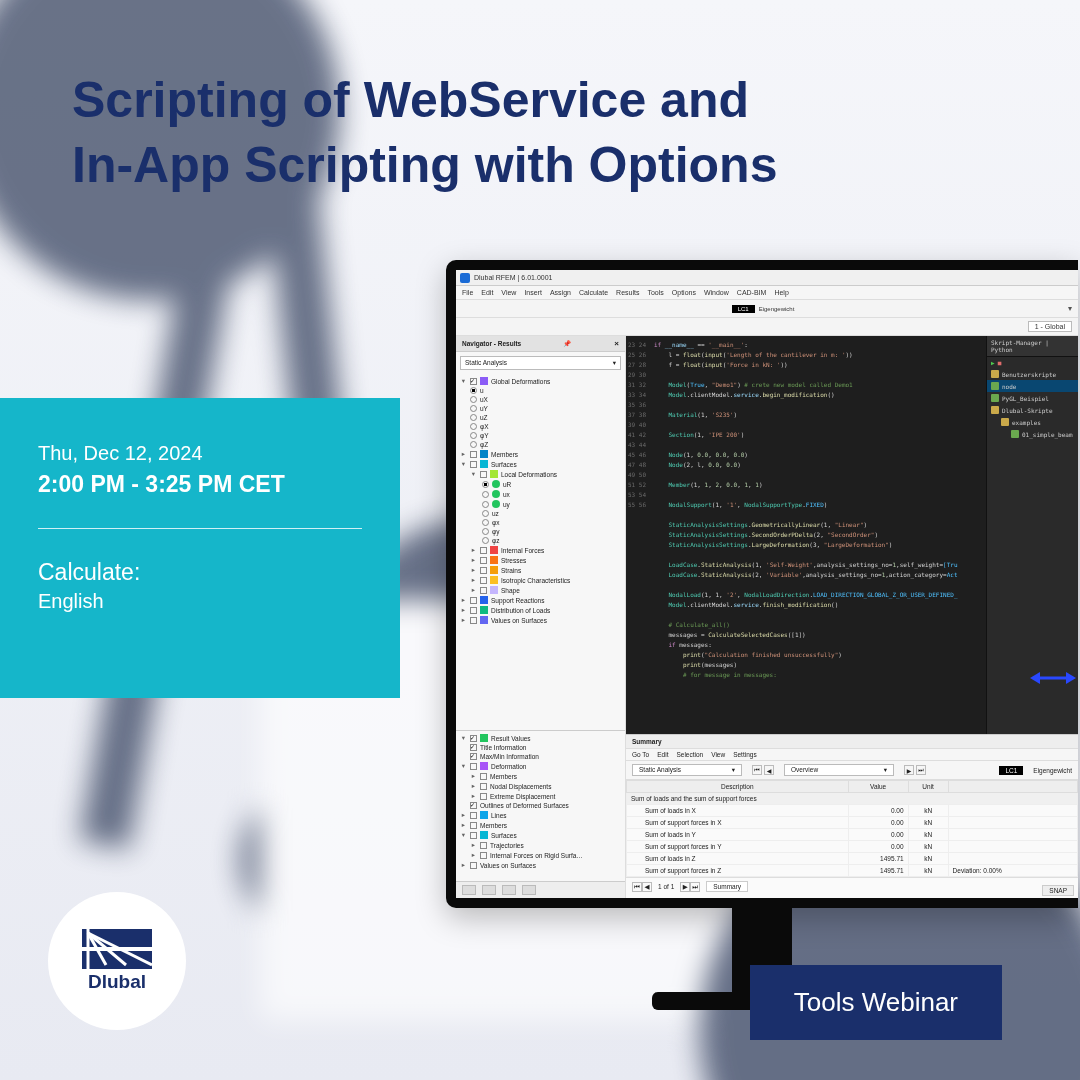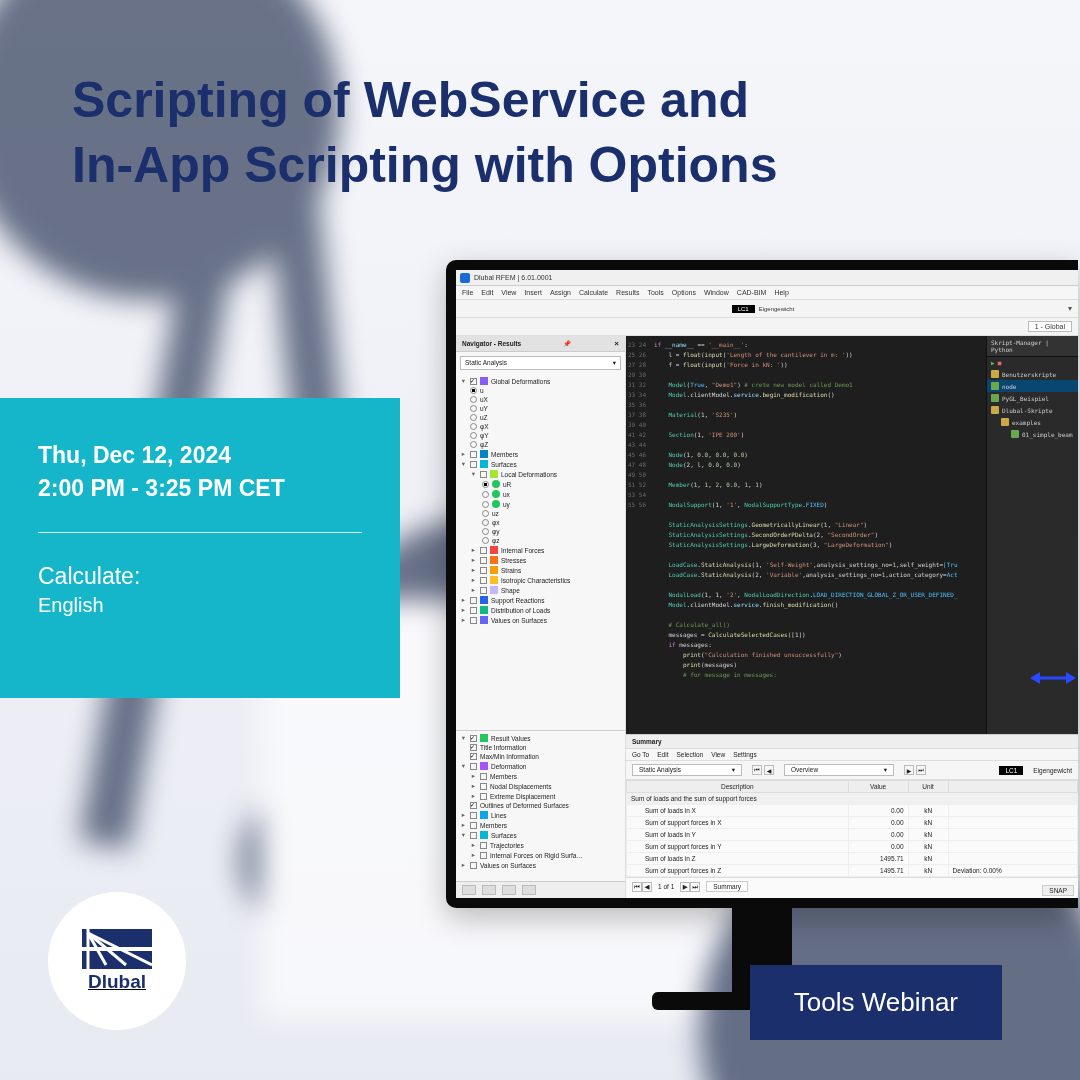--- a/index.html
+++ b/index.html
@@ -41,35 +41,34 @@
     position: absolute;
     top: 398px;
     left: 0;
     width: 400px;
     height: 300px;
     background: #15b6ca;
     color: #ffffff;
     padding: 44px 38px;
     z-index: 5;
   }
-  .info-card .date { font-size: 23px; font-weight: 700; }
+  .info-card .date { font-size: 20px; font-weight: 400; }
   .info-card .time { font-size: 23px; font-weight: 700; margin-top: 6px;}
   .info-card hr { border:none; border-top:1px solid rgba(255,255,255,0.8); margin: 30px 0;}
   .info-card .lang-label { font-size: 23px; font-weight: 500;}
   .info-card .lang-value { font-size: 20px; font-weight: 500; margin-top: 4px;}
 
   .logo-circle {
     position: absolute;
     left: 48px; bottom: 50px;
     width: 138px; height: 138px;
     background: #ffffff;
     border-radius: 50%;
     display: flex; flex-direction: column; align-items: center; justify-content: center;
     z-index: 10;
-    text-decoration: underline;
   }
   .logo-circle svg { width: 70px; height: 40px; }
   .logo-circle .brand { color: #1a2f6b; font-weight: 700; font-size: 19px; margin-top: 2px;}
 
   .cta {
     position: absolute;
     right: 78px; bottom: 40px;
     background: #1a2f6b;
     color: #ffffff;
     font-size: 26px;

